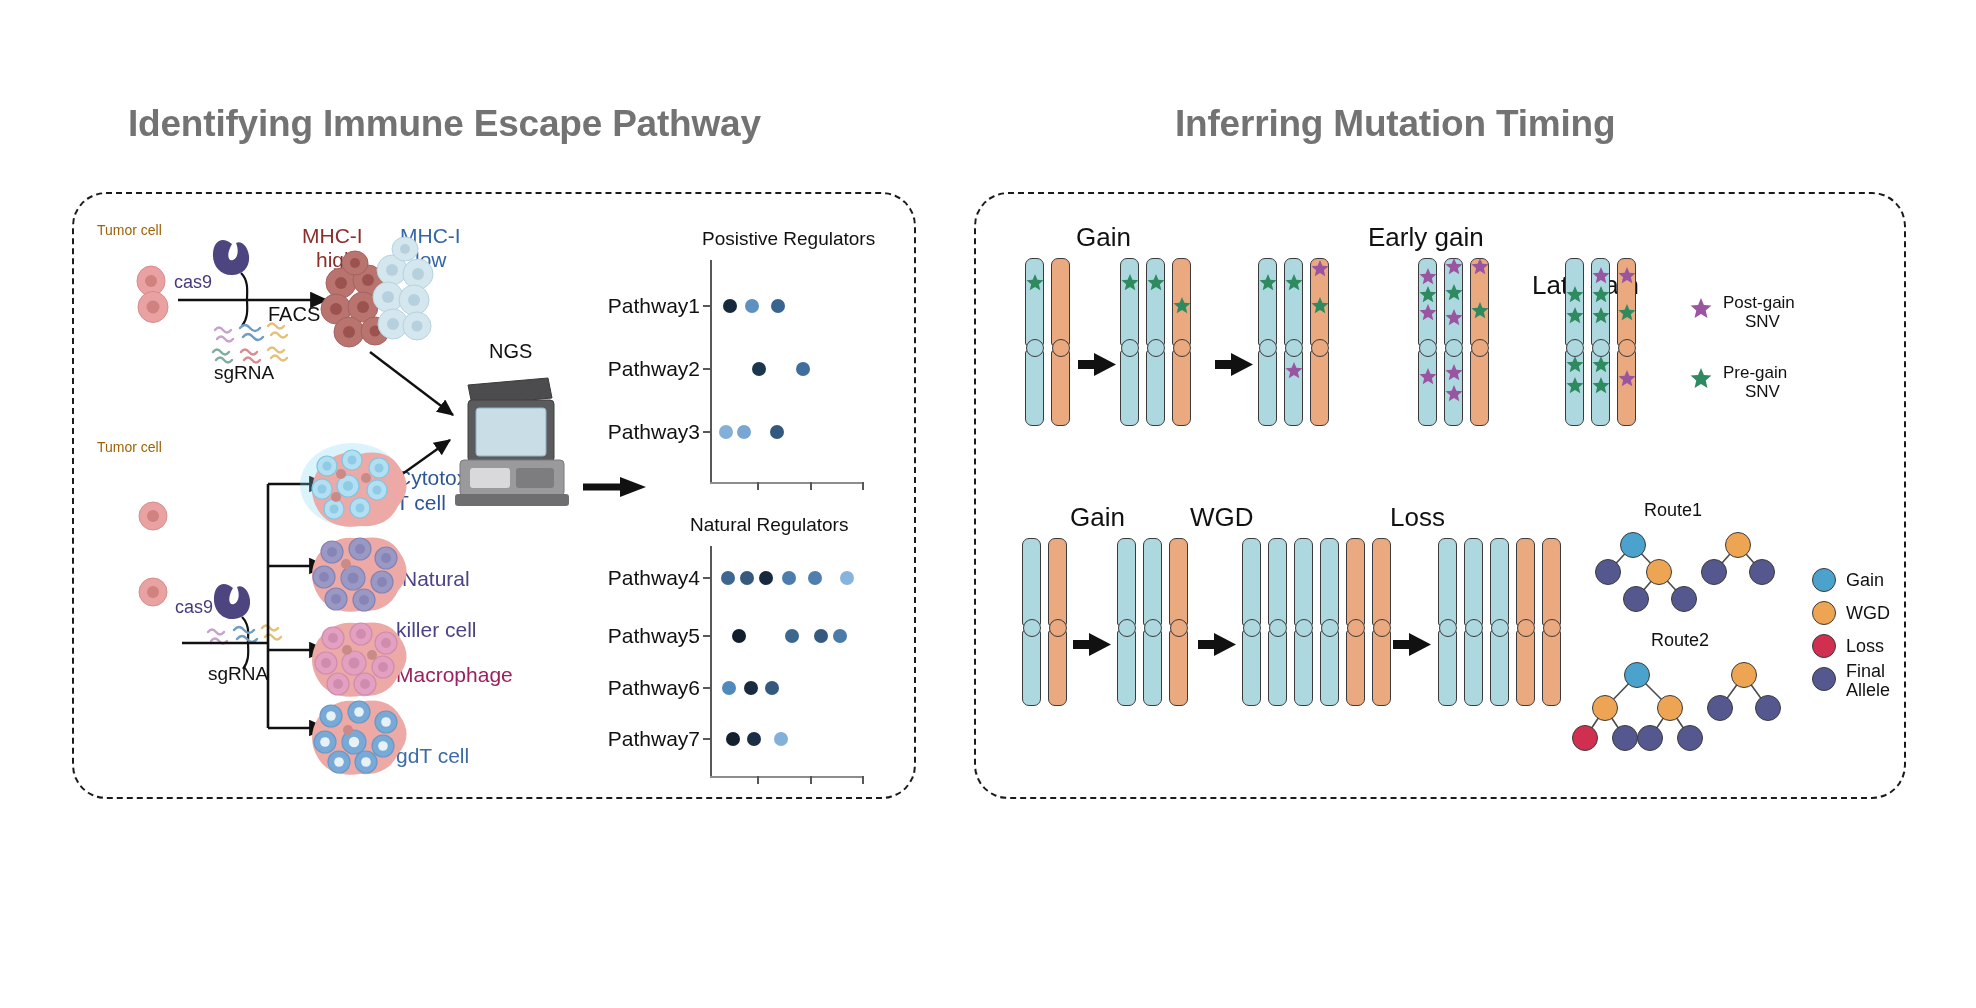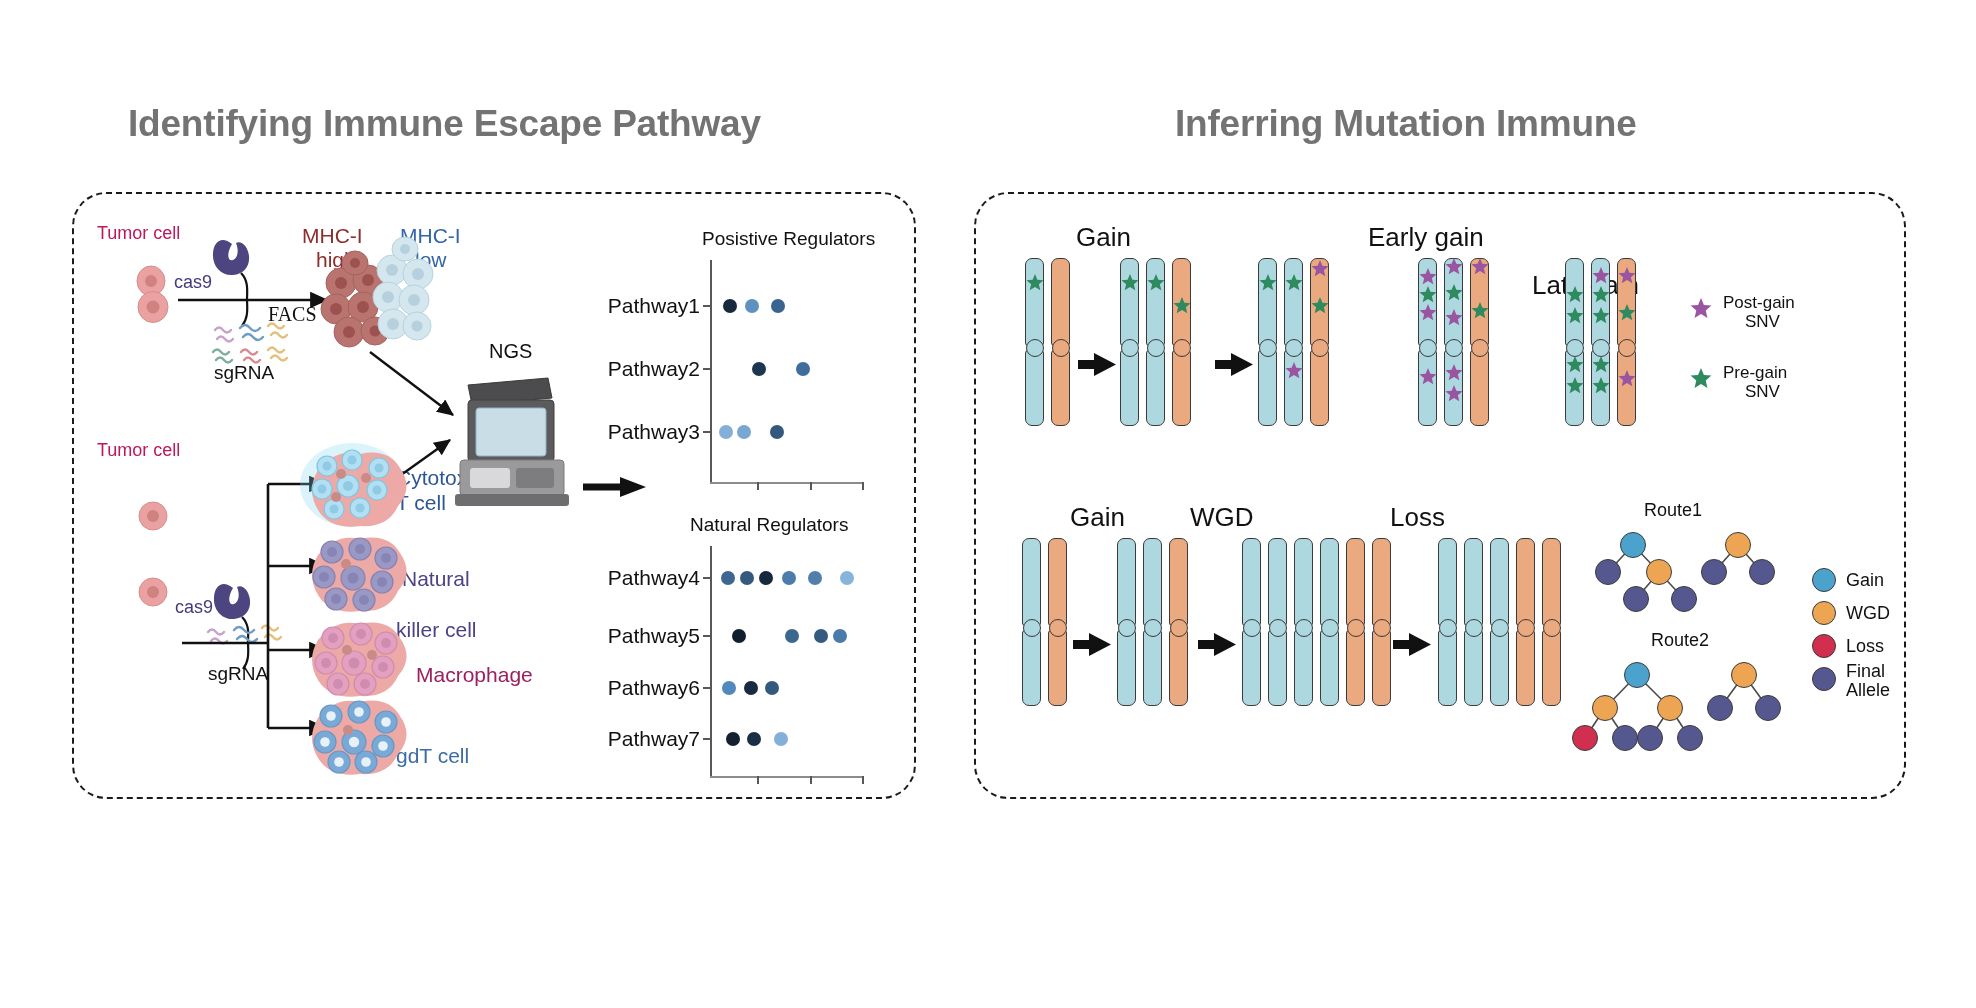--- a/index.html
+++ b/index.html
@@ -12,21 +12,21 @@
   #title-right{left:1175px;top:103px;font-size:37px;}
 
   .dashed-box{position:absolute;border:2.5px dashed #1a1a1a;border-radius:34px;
               background:#ffffff;}
   #box-left{left:72px;top:192px;width:840px;height:603px;}
   #box-right{left:974px;top:192px;width:928px;height:603px;}
 
   .lbl{position:absolute;white-space:nowrap;line-height:1.12;}
 
   
-  .tumor-lbl{color:#be185d;font-size:18px;}
+  .tumor-lbl{color:#a16207;font-size:14px;}
   .mhc-high{color:#8c2e2b;font-size:21px;text-align:center;}
   .mhc-low{color:#3366a8;font-size:21px;text-align:center;}
   .cas9-lbl{color:#46397d;font-size:18px;}
   .blk{color:#111;font-size:20px;}
   .ctl{color:#2d5596;font-size:21px;text-align:left;line-height:1.18;}
   .nk{color:#4b4387;font-size:21px;line-height:1.18;}
   .mac{color:#9c2060;font-size:21px;}
   .gdt{color:#3c6ba5;font-size:21px;}
 
   
@@ -59,46 +59,46 @@
         box-sizing:border-box;}
   .lg-circ{position:absolute;border-radius:50%;border:1.4px solid #3b3b3b;
            box-sizing:border-box;}
   .lg-lbl{position:absolute;font-size:18px;color:#111;line-height:1.15;
           white-space:nowrap;}
 </style>
 </head>
 <body>
 
 <div class="panel-title" id="title-left">Identifying Immune Escape Pathway</div>
-<div class="panel-title" id="title-right">Inferring Mutation Immune</div>
+<div class="panel-title" id="title-right">Inferring Mutation Timing</div>
 
 <div class="dashed-box" id="box-left"></div>
 <div class="dashed-box" id="box-right"></div>
 
 <div class="lbl tumor-lbl" style="left:97px;top:223px;">Tumor cell</div>
 <div class="lbl cas9-lbl" style="left:174px;top:272px;">cas9</div>
-<div class="lbl blk" style="left:268px;top:303px;font-family:Liberation Serif, serif;">FACS</div>
+<div class="lbl blk" style="left:268px;top:303px;">FACS</div>
 <div class="lbl blk" style="left:214px;top:362px;font-size:19px;">sgRNA</div>
 
 <div class="lbl mhc-high" style="left:302px;top:224px;">MHC-I</div>
 <div class="lbl mhc-high" style="left:316px;top:248px;">high</div>
 <div class="lbl mhc-low" style="left:400px;top:224px;">MHC-I</div>
 <div class="lbl mhc-low" style="left:415px;top:248px;">low</div>
 
 <div class="lbl blk" style="left:489px;top:340px;">NGS</div>
 
 <div class="lbl tumor-lbl" style="left:97px;top:440px;">Tumor cell</div>
 <div class="lbl cas9-lbl" style="left:175px;top:597px;">cas9</div>
 <div class="lbl blk" style="left:208px;top:663px;font-size:19px;">sgRNA</div>
 
 <div class="lbl ctl" style="left:396px;top:466px;">Cytotoxic</div>
 <div class="lbl ctl" style="left:396px;top:491px;">T cell</div>
 <div class="lbl nk" style="left:402px;top:567px;">Natural</div>
 <div class="lbl nk" style="left:396px;top:592px;margin-top:26px;">killer cell</div>
-<div class="lbl mac" style="left:396px;top:663px;margin-left:20px;">Macrophage</div>
+<div class="lbl mac" style="left:396px;top:663px;">Macrophage</div>
 <div class="lbl gdt" style="left:396px;top:744px;">gdT cell</div>
 
 <svg class="ov" viewBox="0 0 1976 1008" xmlns="http://www.w3.org/2000/svg">
   <defs>
     <marker id="arw" markerWidth="9" markerHeight="9" refX="6.5" refY="3.2" orient="auto">
         <path d="M0,0 L7,3.2 L0,6.4 z" fill="#111"></path>
       </marker>
     <marker id="arwb" markerWidth="10" markerHeight="10" refX="6" refY="3.4" orient="auto">
         <path d="M0,0 L7.5,3.4 L0,6.8 z" fill="#111"></path>
       </marker>

